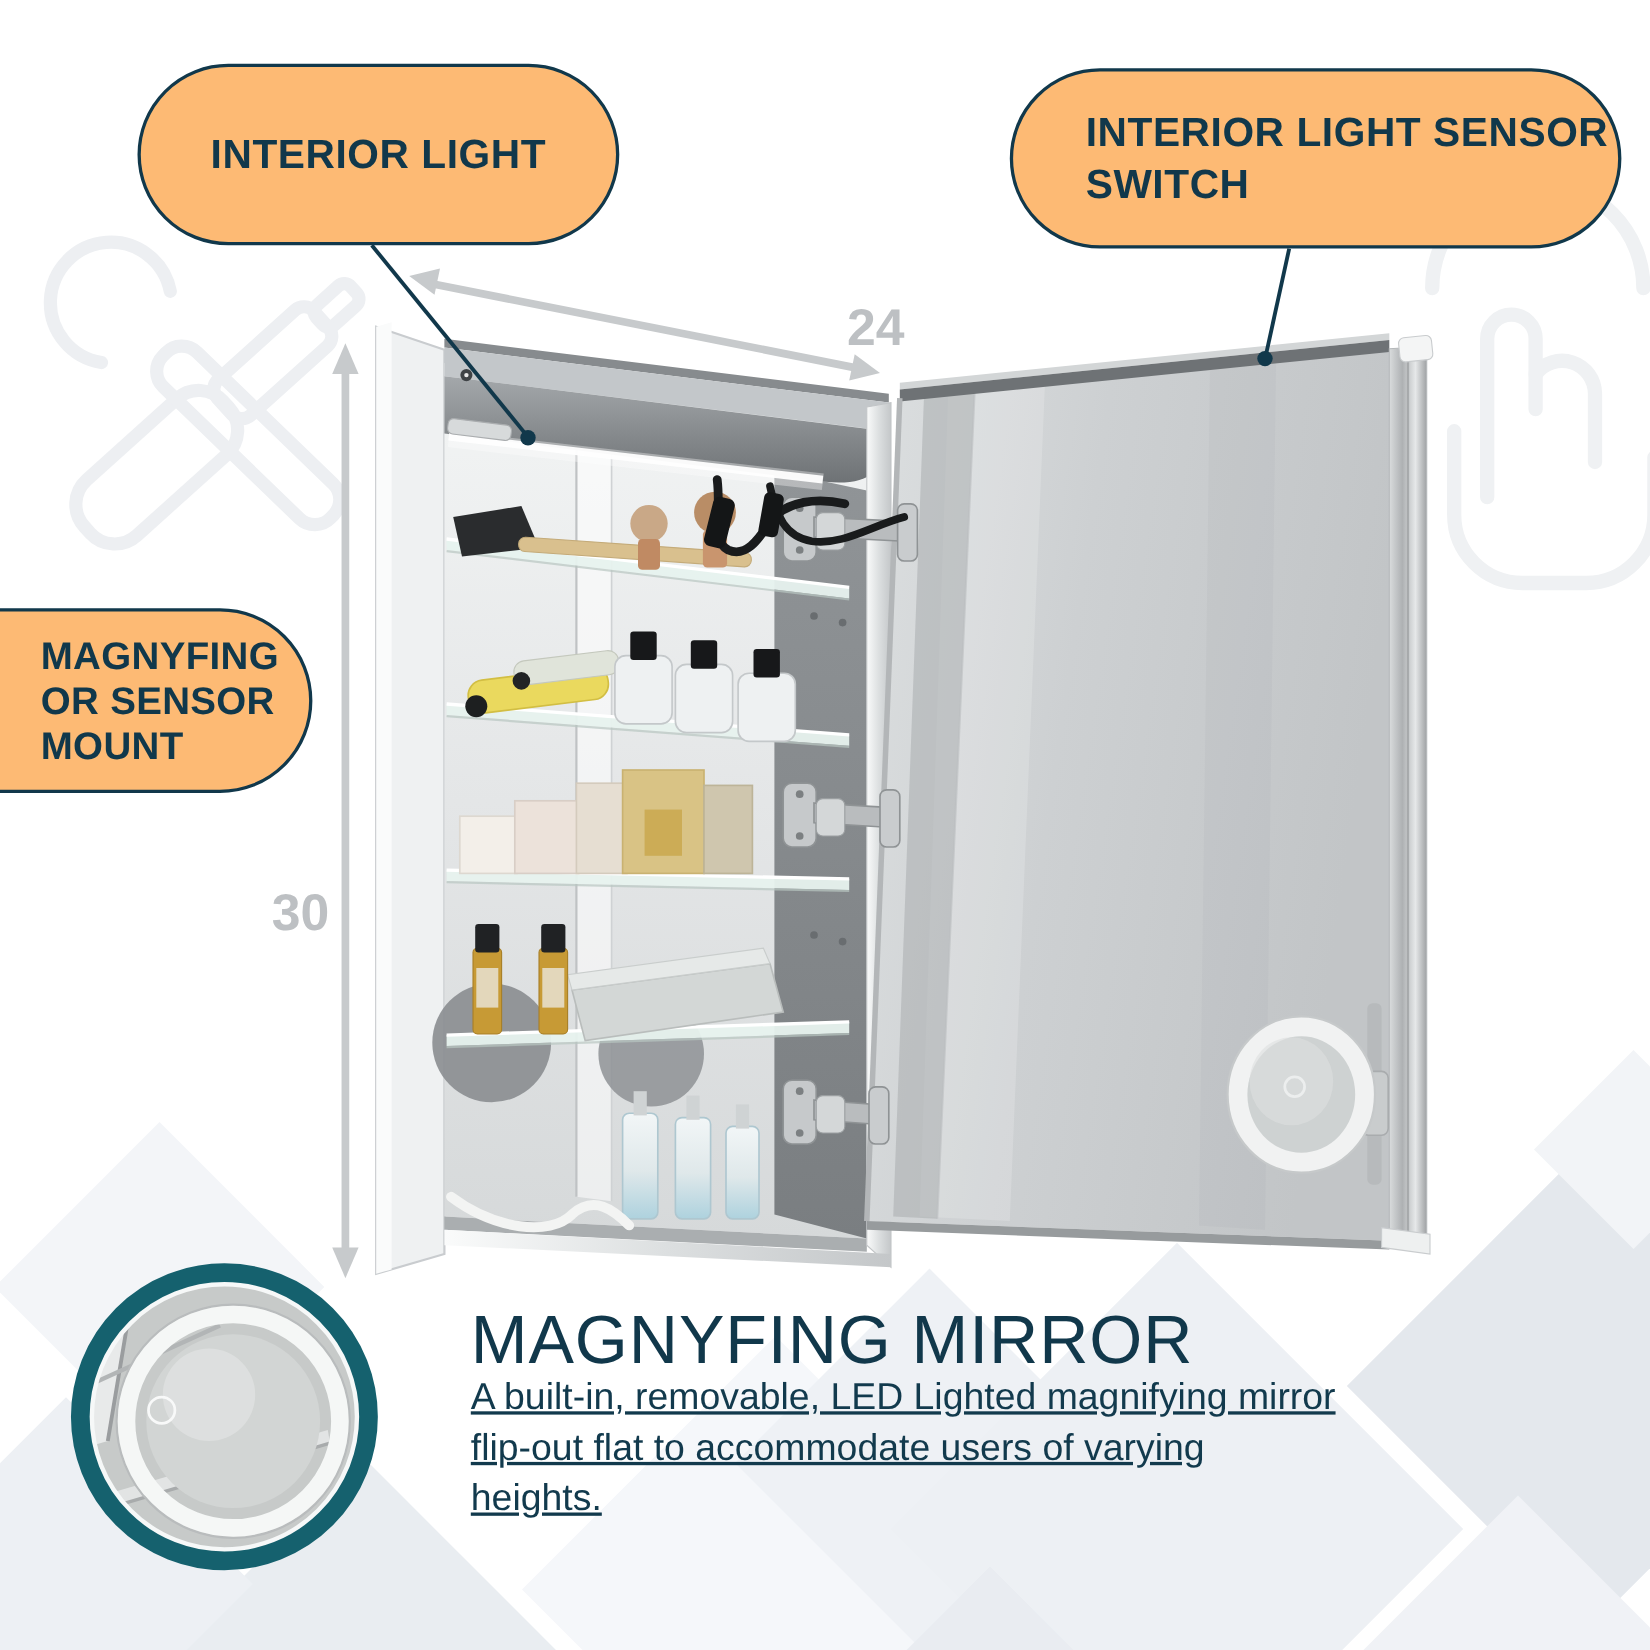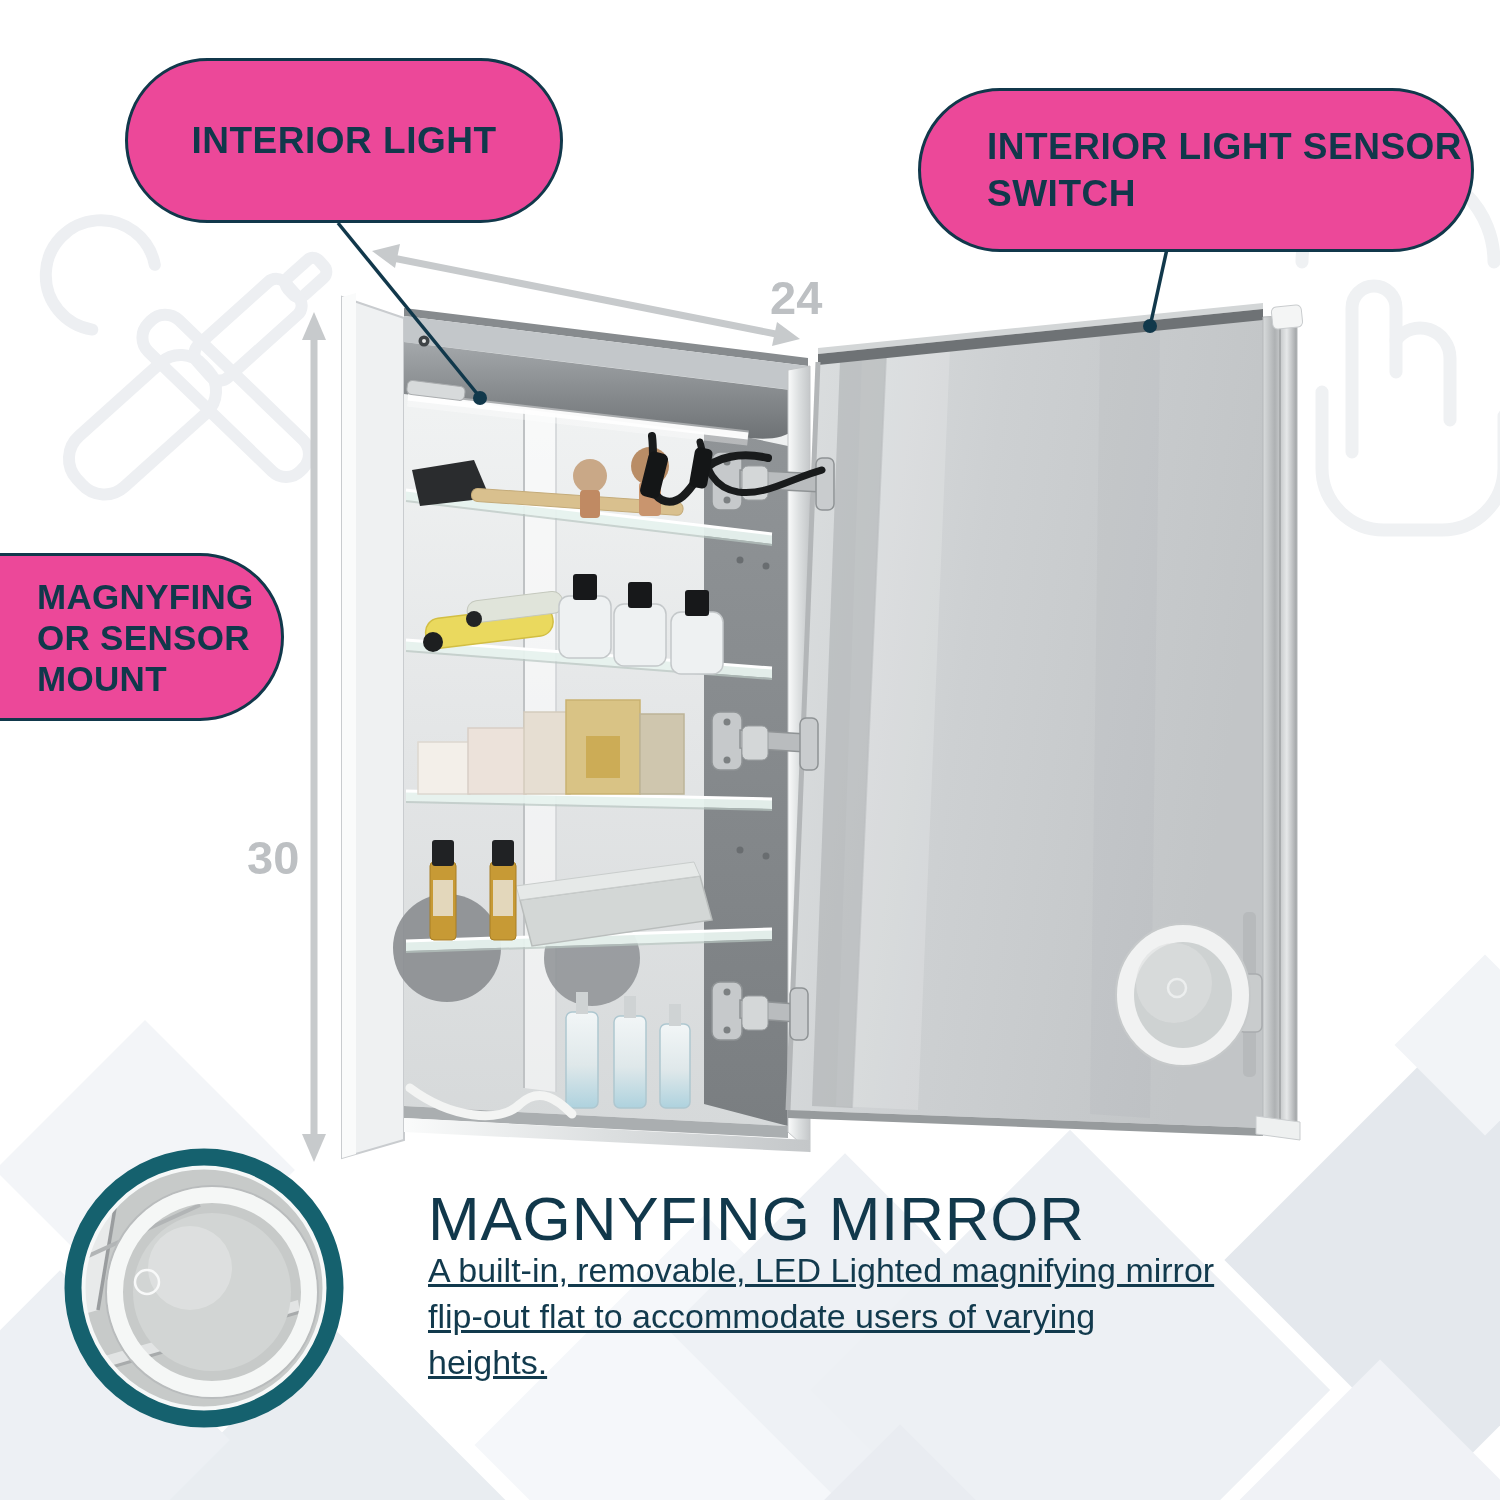--- a/index.html
+++ b/index.html
@@ -2,30 +2,30 @@
 <html><head>
 <meta charset="utf-8">
 <style>
   html,body{margin:0;padding:0;}
   body{
     width:1500px;height:1500px;position:relative;overflow:hidden;
     background:#ffffff;font-family:"Liberation Sans",sans-serif;
   }
   #scene{position:absolute;left:0;top:0;z-index:0;}
   .pill{
-    position:absolute;z-index:3;box-sizing:border-box;background:#ec4899;
+    position:absolute;z-index:3;box-sizing:border-box;background:#fdba74;
     border:3.5px solid #11384b;border-radius:200px;color:#11384b;
     display:flex;flex-direction:column;justify-content:center;font-weight:700;
   }
   #pill-light{left:125px;top:58px;width:438px;height:165px;align-items:center;font-size:37px;letter-spacing:.5px;}
-  #pill-sensor{left:918px;top:62px;width:556px;height:164px;padding-left:66px;font-size:37px;line-height:47px;letter-spacing:.5px;margin-top:26px;}
+  #pill-sensor{left:918px;top:62px;width:556px;height:164px;padding-left:66px;font-size:37px;line-height:47px;letter-spacing:.5px;}
   #pill-mount{left:-86px;top:553px;width:370px;height:168px;padding-left:120px;font-size:35px;line-height:41px;letter-spacing:.3px;}
   .dim-label{position:absolute;z-index:2;color:#bdc0c3;font-size:47px;font-weight:700;}
   #dim-24{left:757px;top:270px;margin-left:13px;}
-  #dim-30{left:247px;top:801px;margin-top:29px;}
+  #dim-30{left:247px;top:801px;}
   #feature-heading{
     position:absolute;z-index:2;left:428px;top:1183px;
     font-size:62px;font-weight:400;color:#11384b;letter-spacing:.8px;
   }
   #feature-body{
     position:absolute;z-index:2;left:428px;top:1247px;
     color:#123a4d;font-size:34px;line-height:46px;font-weight:500;text-decoration:underline;
   }
 </style>
 </head>

